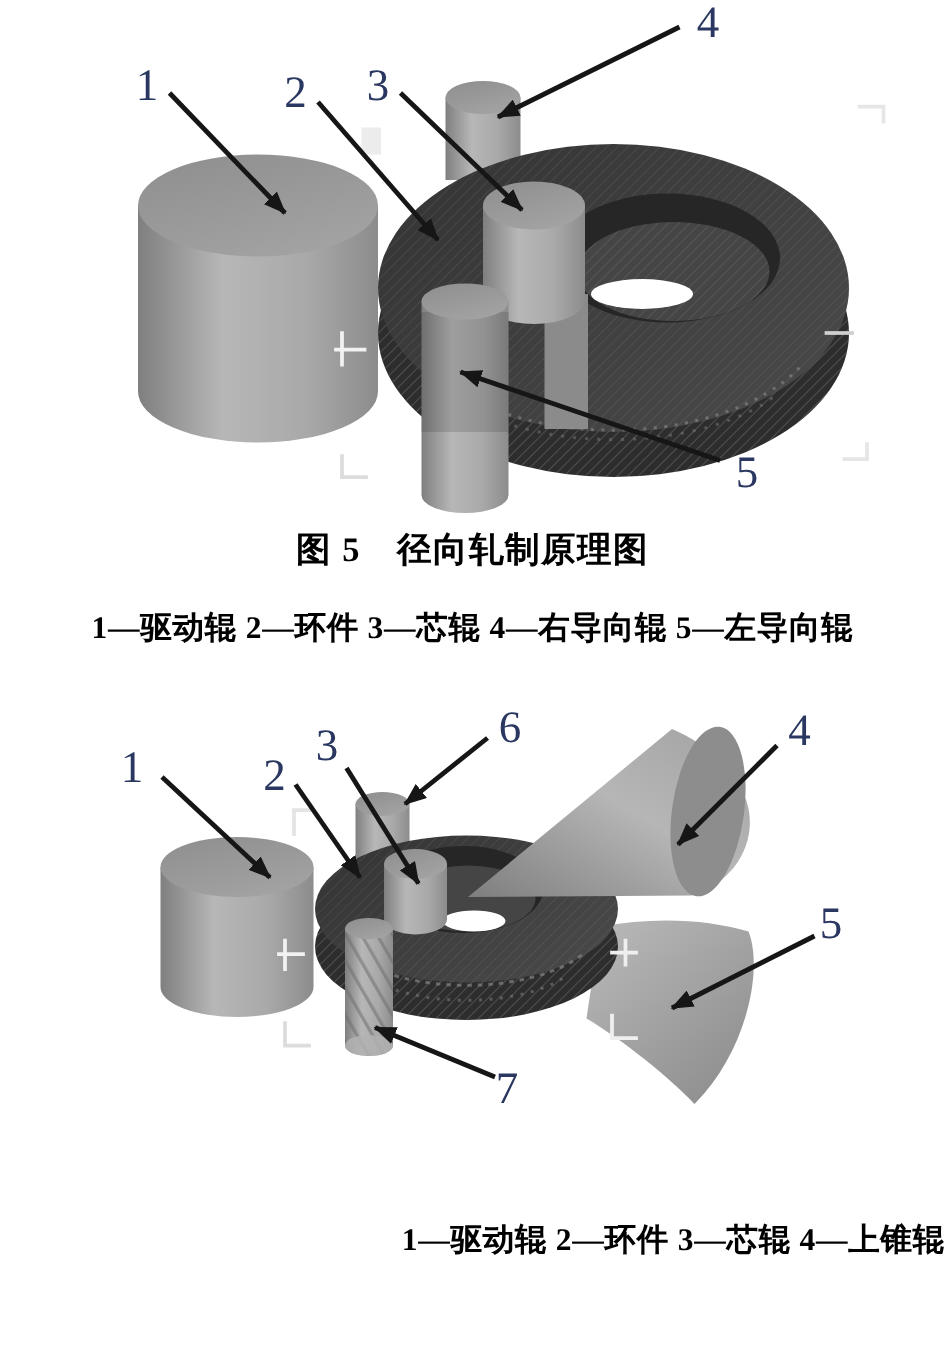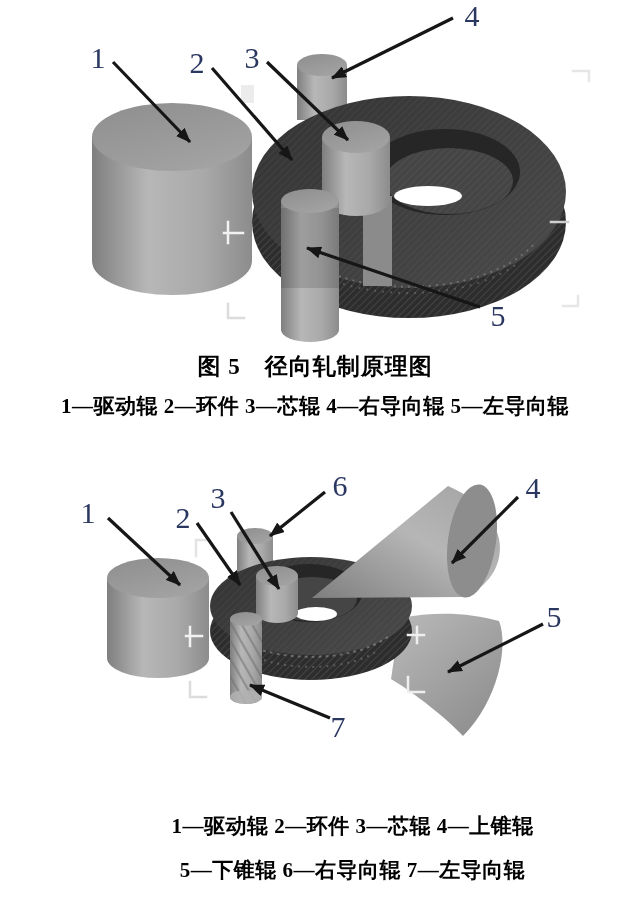--- a/index.html
+++ b/index.html
@@ -5,22 +5,22 @@
   html,body{margin:0;padding:0;background:#ffffff;}
   .page{position:relative;width:630px;height:902px;background:#ffffff;overflow:hidden;
         font-family:"Liberation Serif","DejaVu Serif",serif;}
   .scene{position:absolute;left:0;}
   #scene5{top:0;}
   #scene6{top:460px;}
   .caption{position:absolute;left:0;width:630px;text-align:center;color:#000;
            font-weight:bold;font-size:23px;line-height:30px;letter-spacing:1px;}
   .legend{position:absolute;left:0;width:630px;color:#000;font-weight:bold;
           font-size:21px;line-height:28px;letter-spacing:0.5px;white-space:nowrap;}
-  .legend.center{text-align:center;}
-  .legend.left{text-align:center;padding-left:75px;box-sizing:border-box;}
+  .legend.center{text-align:center;margin-top:12px;}
+  .legend.left{text-align:right;padding-left:75px;box-sizing:border-box;}
   .callout-digit{font-family:"Liberation Serif","DejaVu Serif",serif;font-size:30px;fill:#2a3760;}
   .arrow-line{stroke:#161616;stroke-width:3.2;fill:none;}
   .regmark{fill:none;stroke-linecap:square;}
 </style>
 </head>
 <body>
 
 <div class="page">
 
   <svg id="scene5" class="scene" width="630" height="350" viewBox="0 0 630 350">
@@ -177,15 +177,14 @@
     <text class="callout-digit" x="88" y="52" text-anchor="middle" dominant-baseline="central">1</text>
     <text class="callout-digit" x="183" y="57" text-anchor="middle" dominant-baseline="central">2</text>
     <text class="callout-digit" x="218" y="37" text-anchor="middle" dominant-baseline="central">3</text>
     <text class="callout-digit" x="533" y="27" text-anchor="middle" dominant-baseline="central">4</text>
     <text class="callout-digit" x="554" y="156" text-anchor="middle" dominant-baseline="central">5</text>
     <text class="callout-digit" x="340" y="25" text-anchor="middle" dominant-baseline="central">6</text>
     <text class="callout-digit" x="338" y="266" text-anchor="middle" dominant-baseline="central">7</text>
   </svg>
 
   <div class="legend left" style="top:812px">1—驱动辊 2—环件 3—芯辊 4—上锥辊</div>
-  <div class="legend left" style="top:856px">5—下锥辊 6—右导向辊 7—左导向辊</div>
 
 </div>
 
 </body></html>

